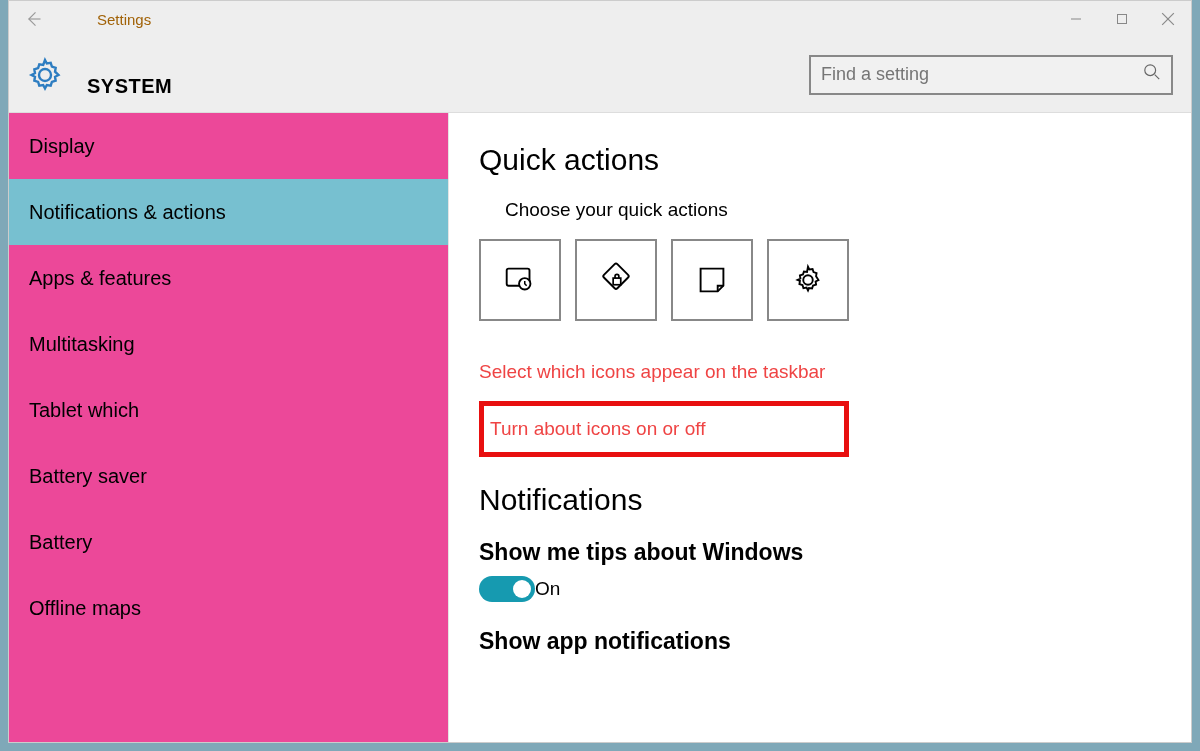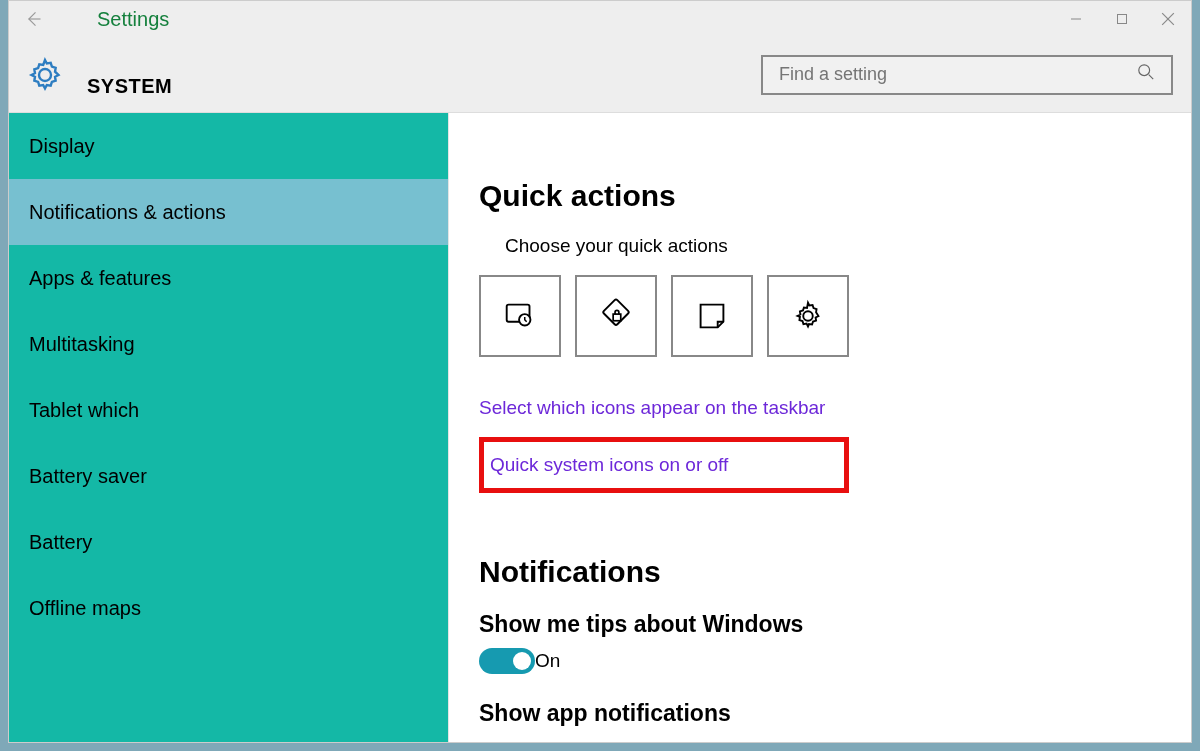--- a/index.html
+++ b/index.html
@@ -34,23 +34,23 @@
     width: 48px;
     display: flex;
     align-items: center;
     justify-content: center;
     font-size: 20px;
     color: #999;
     cursor: pointer;
   }
   .titlebar .title {
     flex: 1;
-    font-size: 20px;
+    font-size: 15px;
     padding-left: 40px;
-    color: #15803d;
+    color: #a16207;
   }
   .winbtn {
     width: 46px;
     height: 36px;
     display: flex;
     align-items: center;
     justify-content: center;
     color: #888;
     font-size: 14px;
     cursor: pointer;
@@ -71,27 +71,27 @@
     margin-right: 24px;
   }
   .header .system-label {
     font-size: 20px;
     font-weight: 600;
     letter-spacing: 0.5px;
     flex: 1;
     margin-top: 24px;
   }
   .searchbox {
-    width: 412px;
+    width: 364px;
     height: 40px;
     border: 2px solid #888;
     background: #f1f1f1;
     display: flex;
     align-items: center;
-    padding: 0 16px;
+    padding: 0 10px;
   }
   .searchbox input {
     flex: 1;
     border: none;
     background: transparent;
     font-size: 18px;
     color: #666;
     outline: none;
     font-family: inherit;
   }
@@ -100,21 +100,21 @@
     font-size: 18px;
   }
   
   .body {
     flex: 1;
     display: flex;
     overflow: hidden;
   }
   .sidebar {
     width: 440px;
-    background: #14b8a6;
+    background: #ec4899;
     overflow-y: auto;
     border-right: 1px solid #e4e4e4;
   }
   .sidebar .item {
     height: 66px;
     padding-left: 20px;
     display: flex;
     align-items: center;
     font-size: 20px;
     cursor: pointer;
@@ -124,23 +124,22 @@
     color: #000;
   }
   .content {
     flex: 1;
     background: #fff;
     padding: 30px 40px 0 30px;
     overflow-y: auto;
   }
   .content h1 {
     font-size: 30px;
-    font-weight: 700;
+    font-weight: 400;
     margin-bottom: 22px;
-    margin-top: 36px;
   }
   .content .subtitle {
     font-size: 19px;
     margin-bottom: 18px;
     margin-left: 26px;
   }
   .qa-row {
     display: flex;
     gap: 14px;
     margin-bottom: 40px;
@@ -149,21 +148,21 @@
     width: 82px;
     height: 82px;
     border: 2px solid #888;
     display: flex;
     align-items: center;
     justify-content: center;
     cursor: pointer;
   }
   .qa svg { width: 38px; height: 38px; }
   .link {
-    color: #6d28d9;
+    color: #ef4444;
     font-size: 19px;
     cursor: pointer;
     display: block;
     margin-bottom: 18px;
   }
   .highlight-box {
     border: 5px solid #e80f0f;
     padding: 12px 6px;
     margin-bottom: 26px;
     display: inline-block;
@@ -308,21 +307,21 @@
           <svg viewBox="0 0 40 40">
               <circle cx="20" cy="20" r="5" stroke="#000" stroke-width="2" fill="none"></circle>
               <path d="M20 6l1.5 3 3.3-.5 1 3.2 3.2 1-.5 3.3L31 20l-3 1.5.5 3.3-3.2 1-1 3.2-3.3-.5L20 31l-1.5-3-3.3.5-1-3.2-3.2-1 .5-3.3L9 20l3-1.5-.5-3.3 3.2-1 1-3.2 3.3.5z" stroke="#000" stroke-width="2" fill="none"></path>
             </svg>
         </div>
       </div>
 
       <span class="link">Select which icons appear on the taskbar</span>
 
       <div class="highlight-box">
-        <span class="link">Quick system icons on or off</span>
+        <span class="link">Turn about icons on or off</span>
       </div>
 
       <h1>Notifications</h1>
 
       <div class="toggle-row">
         <div class="toggle-label">Show me tips about Windows</div>
         <div class="toggle">
           <div class="track">
               <div class="knob"></div>
             </div>

